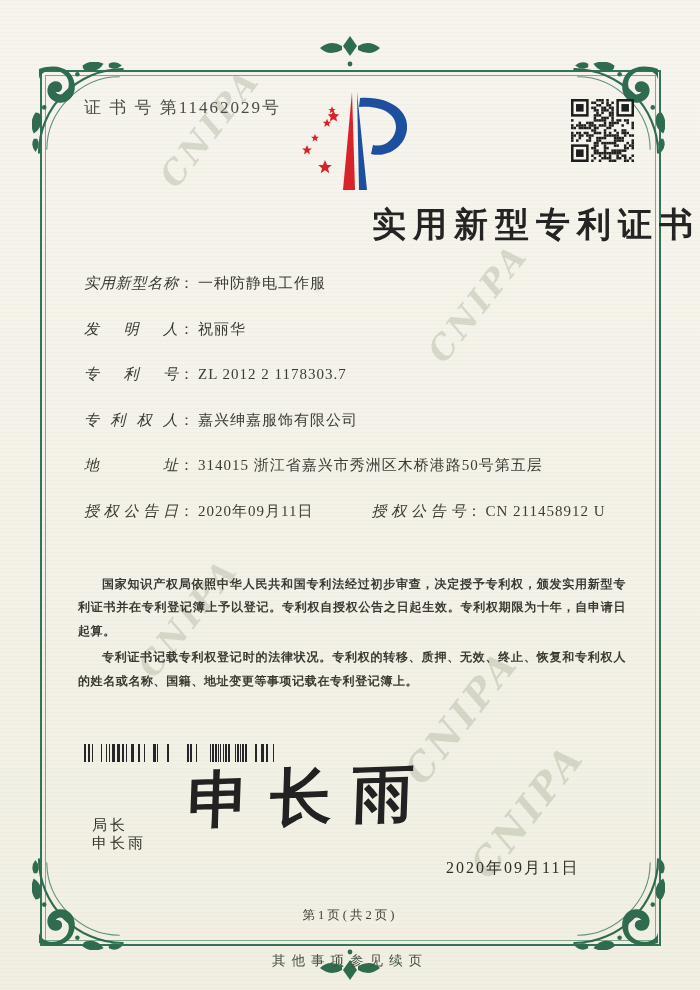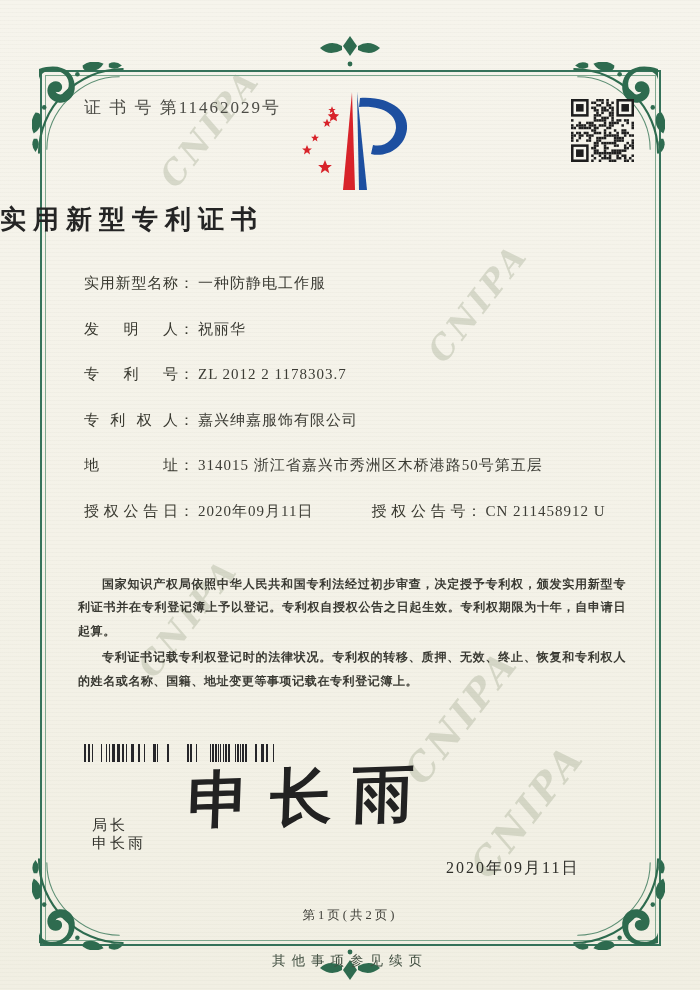--- a/index.html
+++ b/index.html
@@ -16,27 +16,27 @@
   }
   
   .frame{position:absolute;left:40px;top:70px;width:617px;height:872px;
     border:2px solid #35725a;}
   .frame::after{content:"";position:absolute;inset:3px;border:1px solid #7fa88f;}
   .ornament{position:absolute;pointer-events:none;}
   
   .cert-no{position:absolute;left:84px;top:96px;font-size:17px;letter-spacing:2px;color:#4c4c46;}
   .logo{position:absolute;left:283px;top:88px;width:135px;height:108px;}
   .qr{position:absolute;left:571px;top:99px;width:63px;height:63px;}
-  .title{position:absolute;left:0;top:202px;width:100%;text-align:left;
-    font-size:26px;font-weight:700;letter-spacing:7px;color:#242424;}
+  .title{position:absolute;left:0;top:202px;width:100%;text-align:right;
+    font-size:34px;font-weight:700;letter-spacing:7px;color:#242424;}
   
   .fields{position:absolute;left:84px;top:274px;width:540px;font-size:15px;}
   .field-row{height:45.5px;white-space:nowrap;}
   .flabel{display:inline-block;width:94px;text-align:justify;text-align-last:justify;
-    text-justify:inter-ideograph;color:#38382f;vertical-align:top;}
+    text-justify:inter-ideograph;color:#38382f;vertical-align:top;font-style:italic;}
   .colon{display:inline-block;margin:0 4px 0 1px;color:#38382f;}
   .fvalue{letter-spacing:1px;color:#3c3c35;}
   .grant-row{display:flex;}
   .grant-item{white-space:nowrap;}
   .grant-item + .grant-item{margin-left:58px;}
   
   .body-text{position:absolute;left:78px;top:573px;width:548px;font-size:12px;
     line-height:1.95;text-align:justify;color:#3a3a33;letter-spacing:.6px;font-weight:bold;}
   .body-text p{margin:0 0 3px 0;text-indent:2em;}
   

